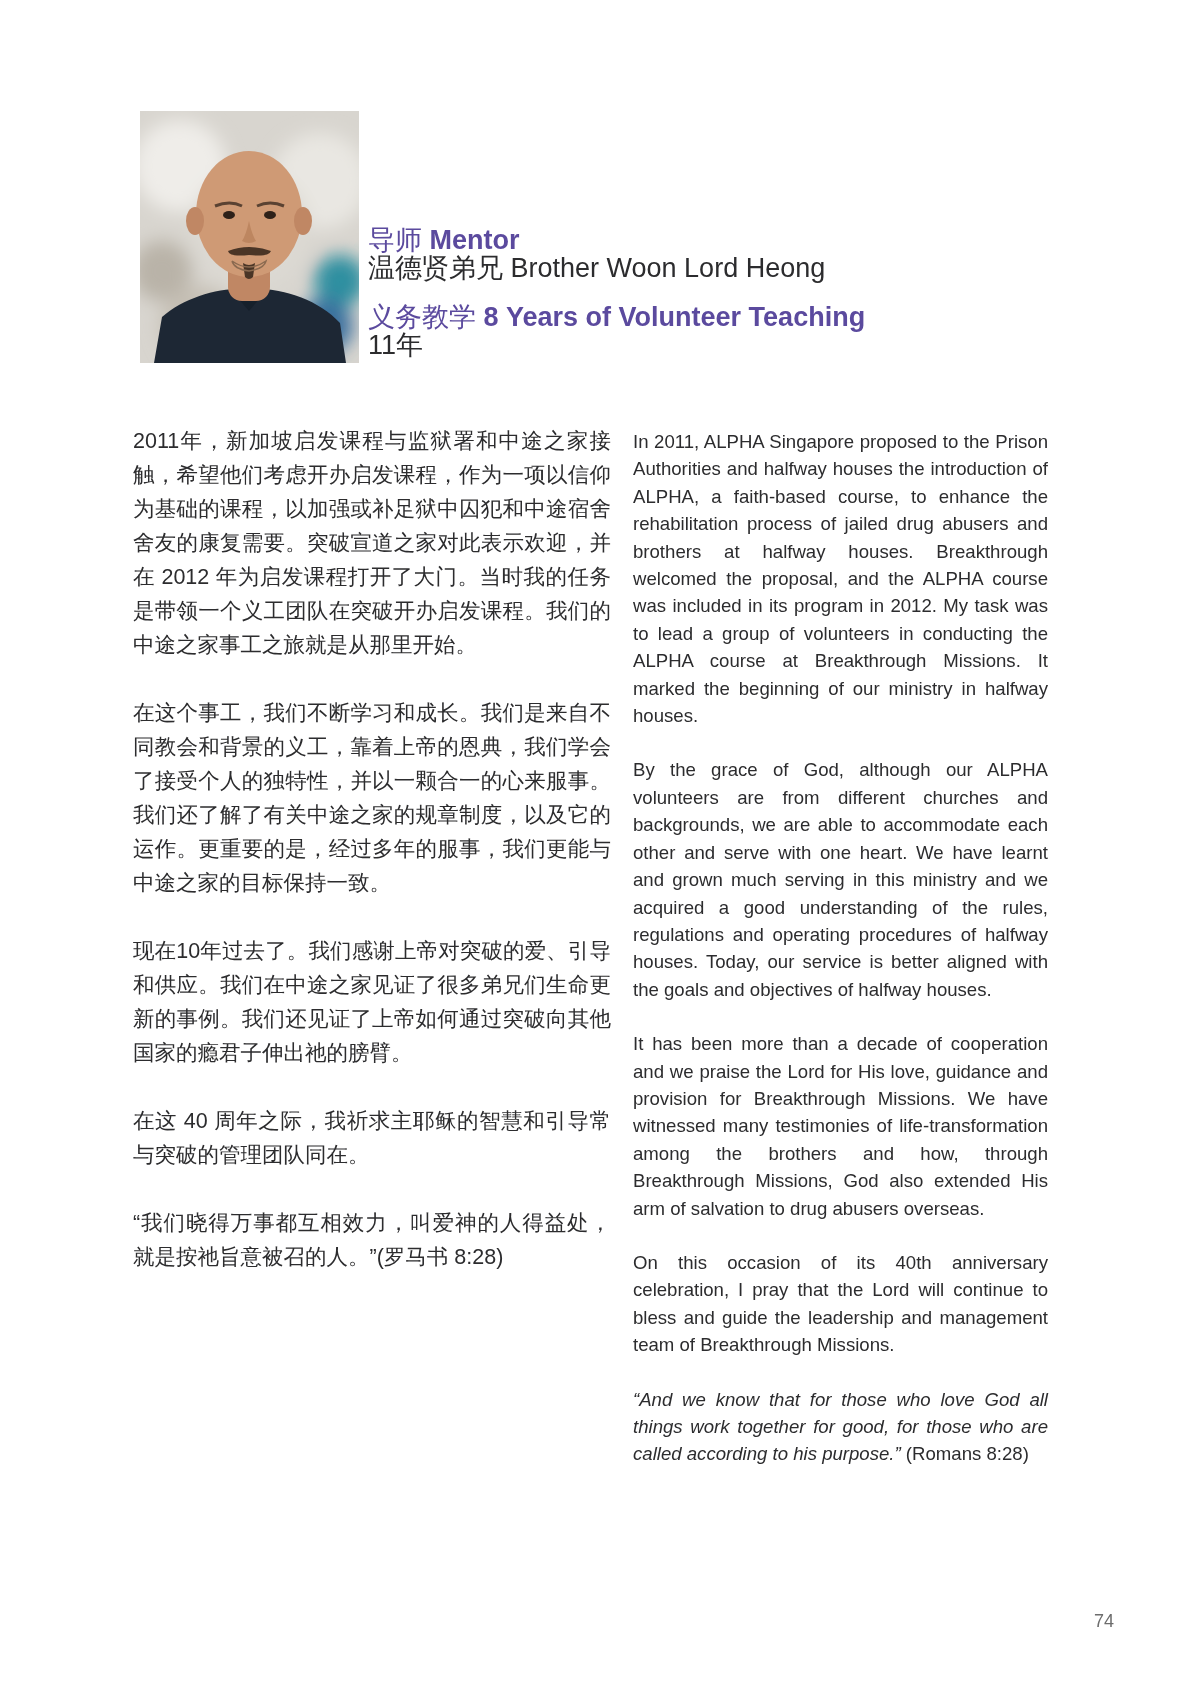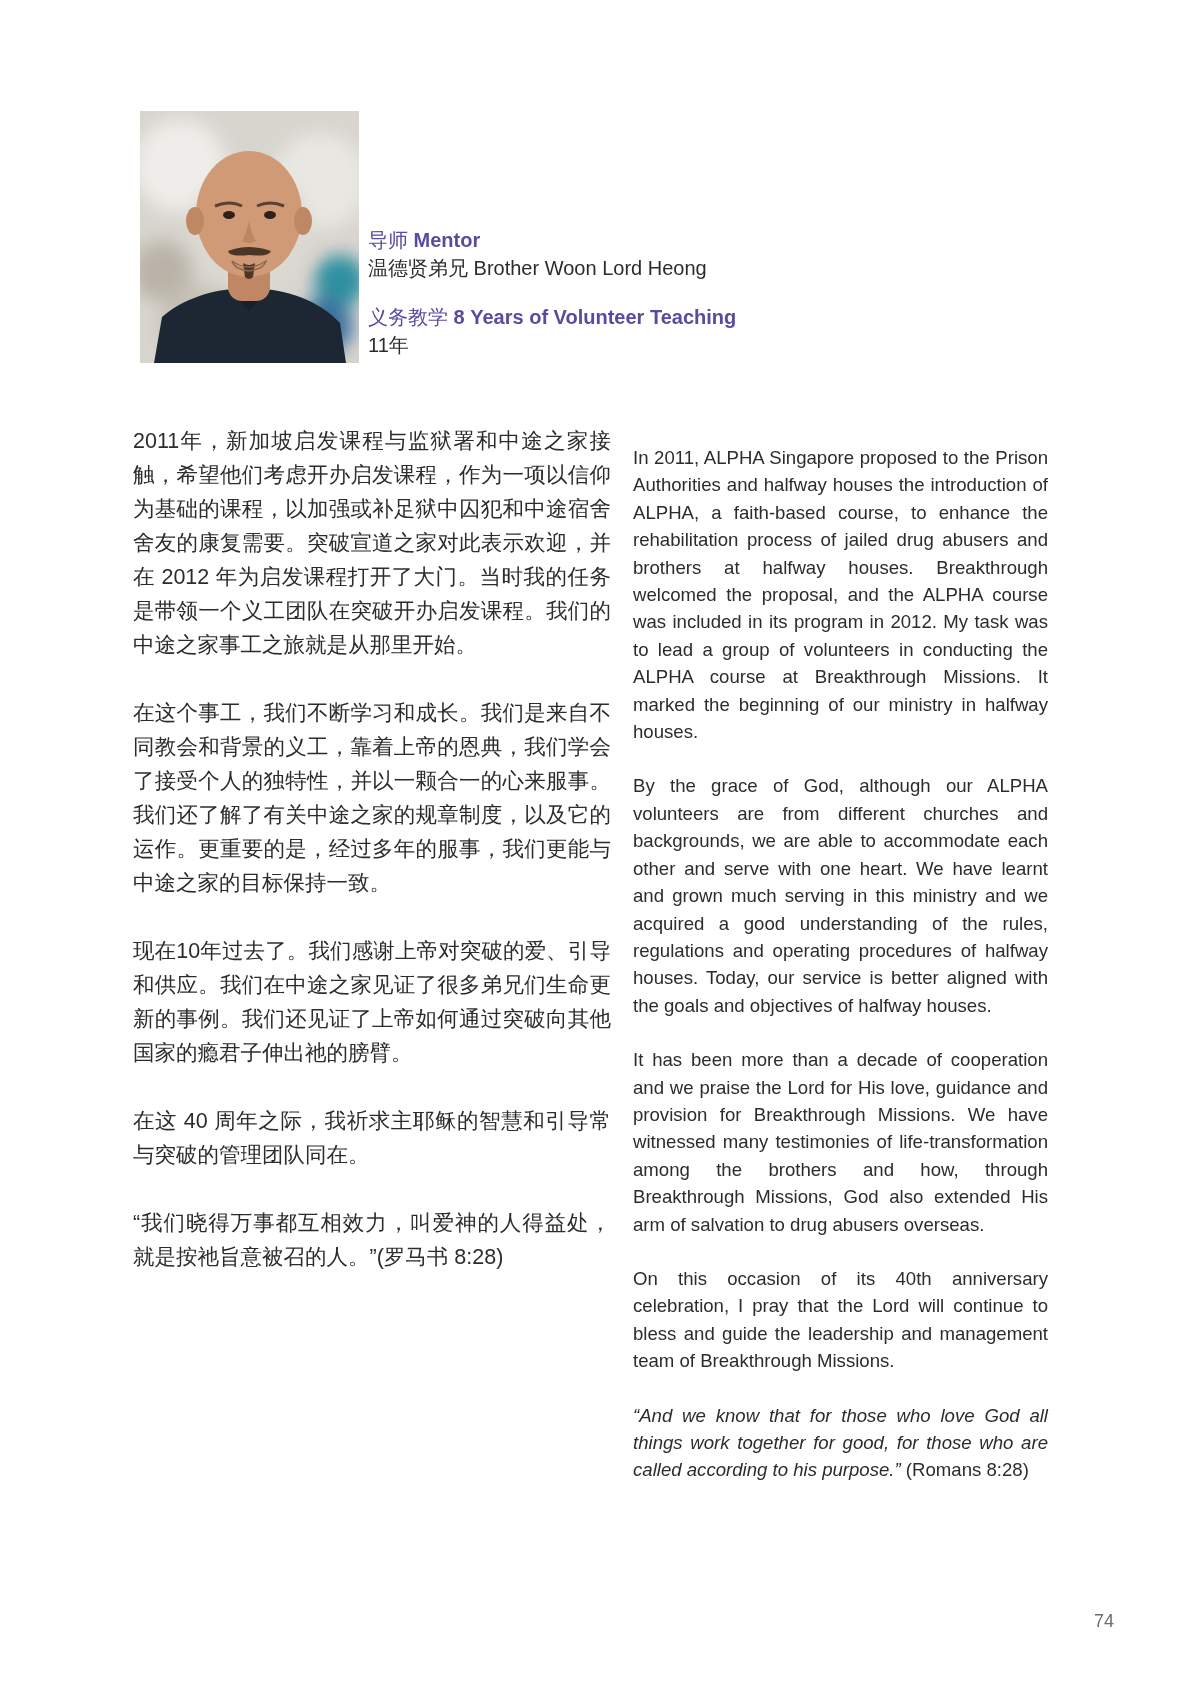--- a/index.html
+++ b/index.html
@@ -14,38 +14,38 @@
 
   
   .photo{
     position:absolute;left:140px;top:111px;width:219px;height:252px;
     overflow:hidden;background:#d6d3cd;
   }
   .photo svg{display:block;width:100%;height:100%;}
 
   
   .header-text{position:absolute;left:368px;top:226px;}
-  .hline{font-size:20px;line-height:28px;white-space:nowrap;}
+  .hline{font-size:27px;line-height:28px;white-space:nowrap;}
   .purple{color:#5b4a9e;}
   .bold{font-weight:700;}
   .hgap{height:21px;}
 
   
   .col-zh{
     position:absolute;left:133px;top:424px;width:478px;
     font-size:21.5px;line-height:34px;
     text-align:justify;
   }
   .col-zh p{margin:0 0 34px 0;}
   .col-en{
     position:absolute;left:633px;top:428px;width:415px;
     font-size:18.6px;line-height:27.4px;
     text-align:justify;
   }
-  .col-en p{margin:16px 0 27px 0;}
+  .col-en p{margin:0 0 27px 0;}
   .quote-en .q{font-style:italic;}
   .quote-en .ref{font-style:normal;}
 
   
   .page-number{
     position:absolute;left:1094px;top:1611px;
     font-size:18px;color:#6d6d6d;
   }
 </style>
 </head>

